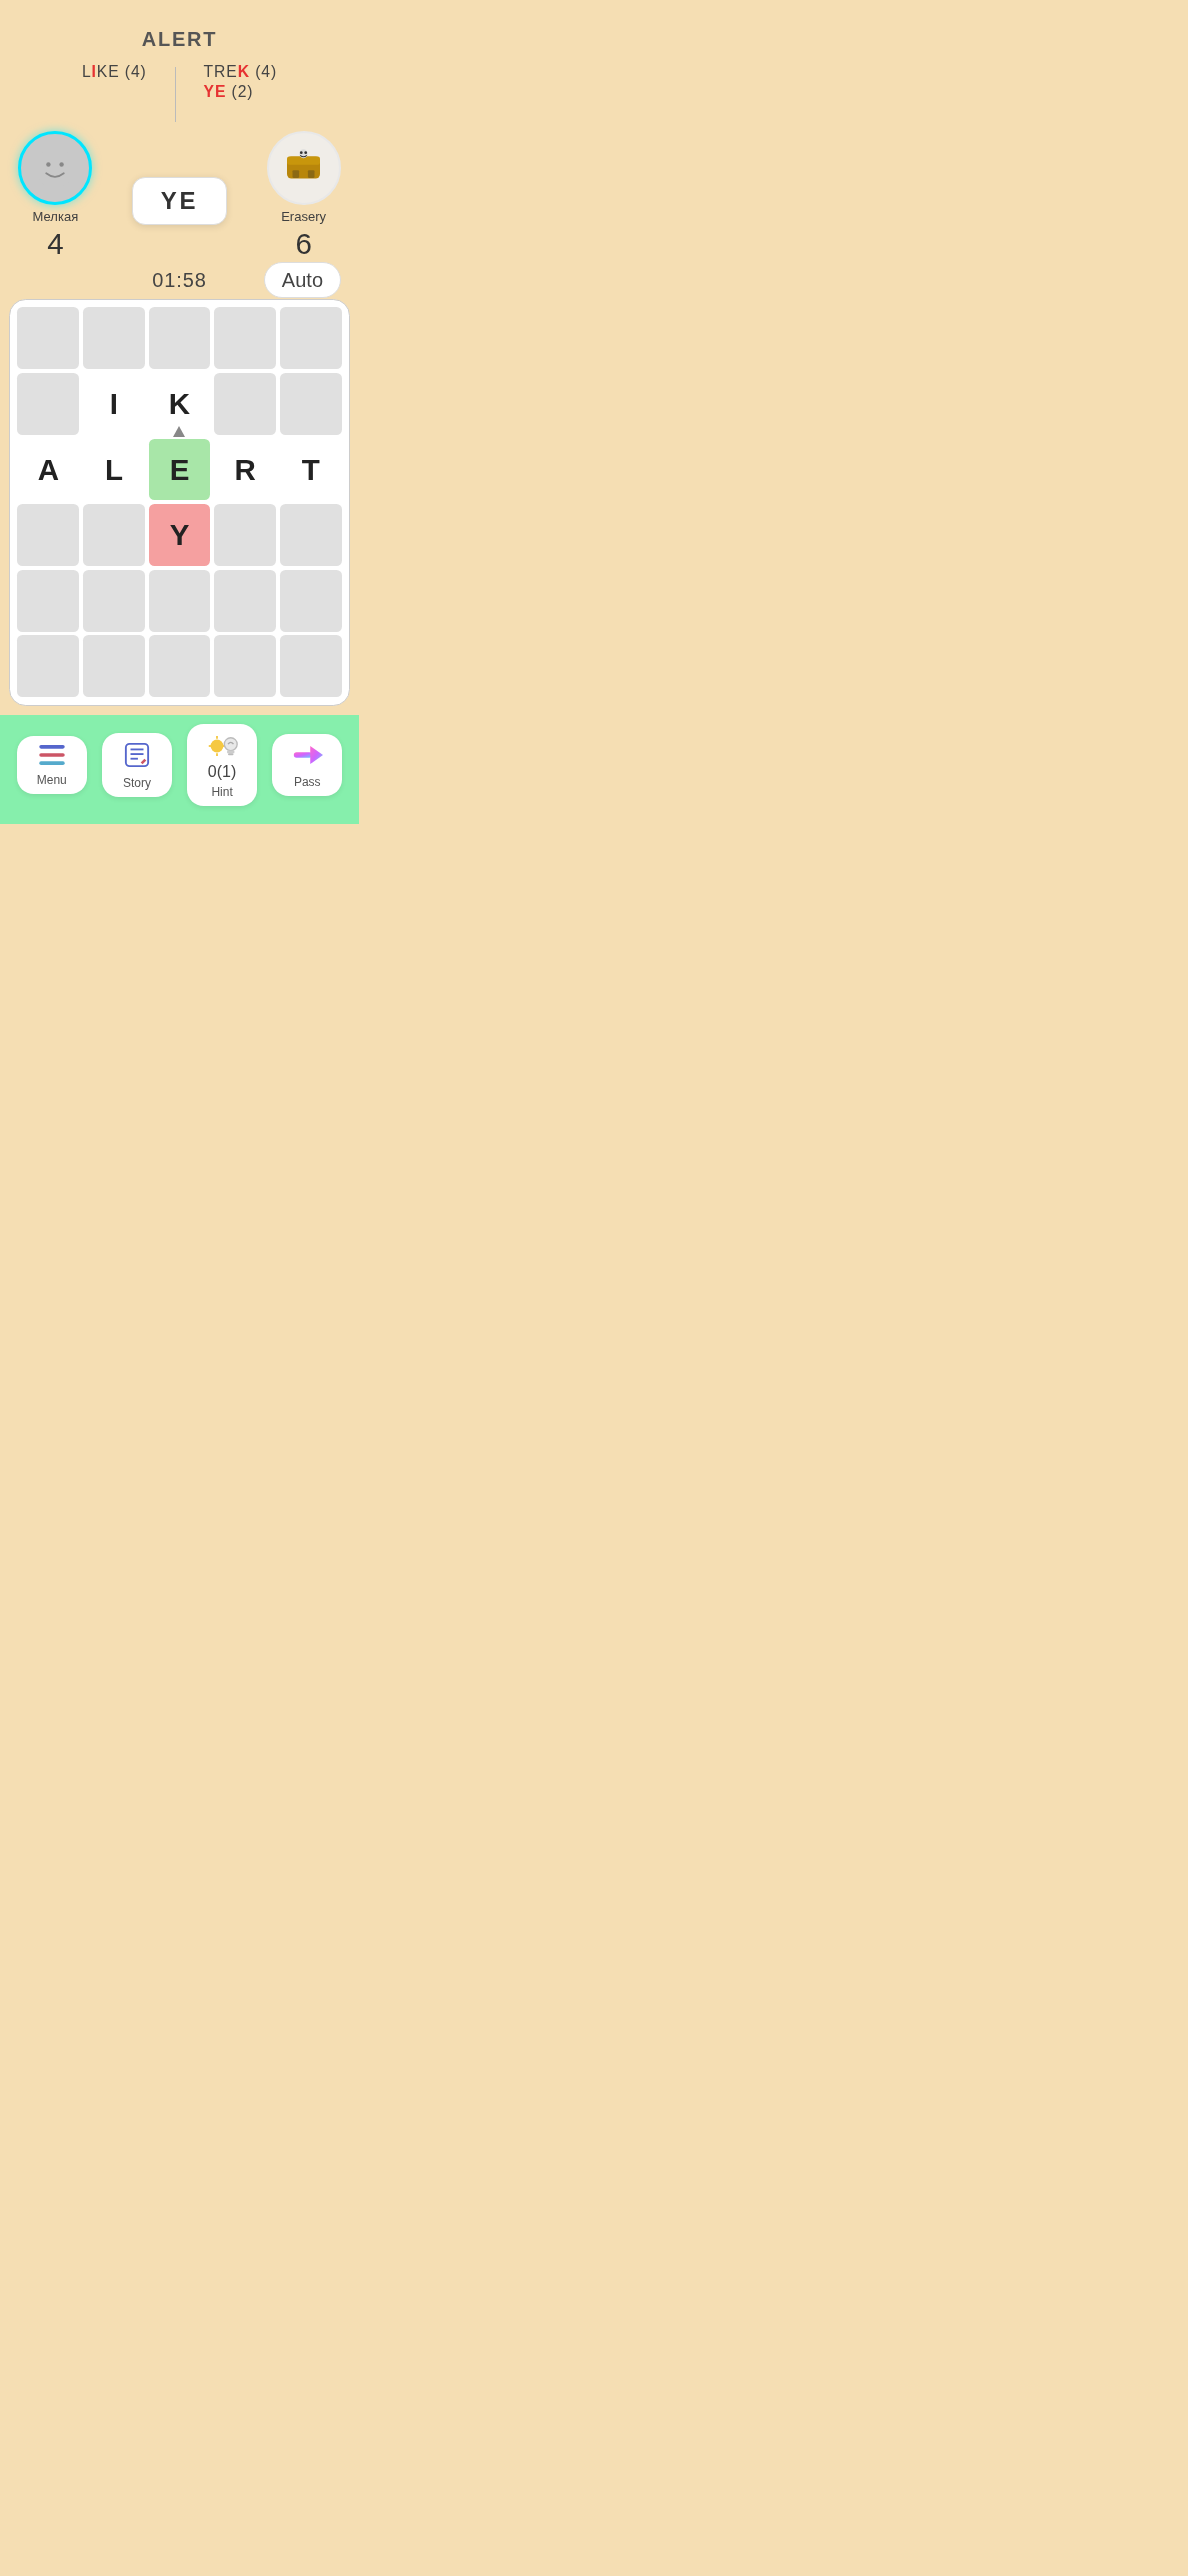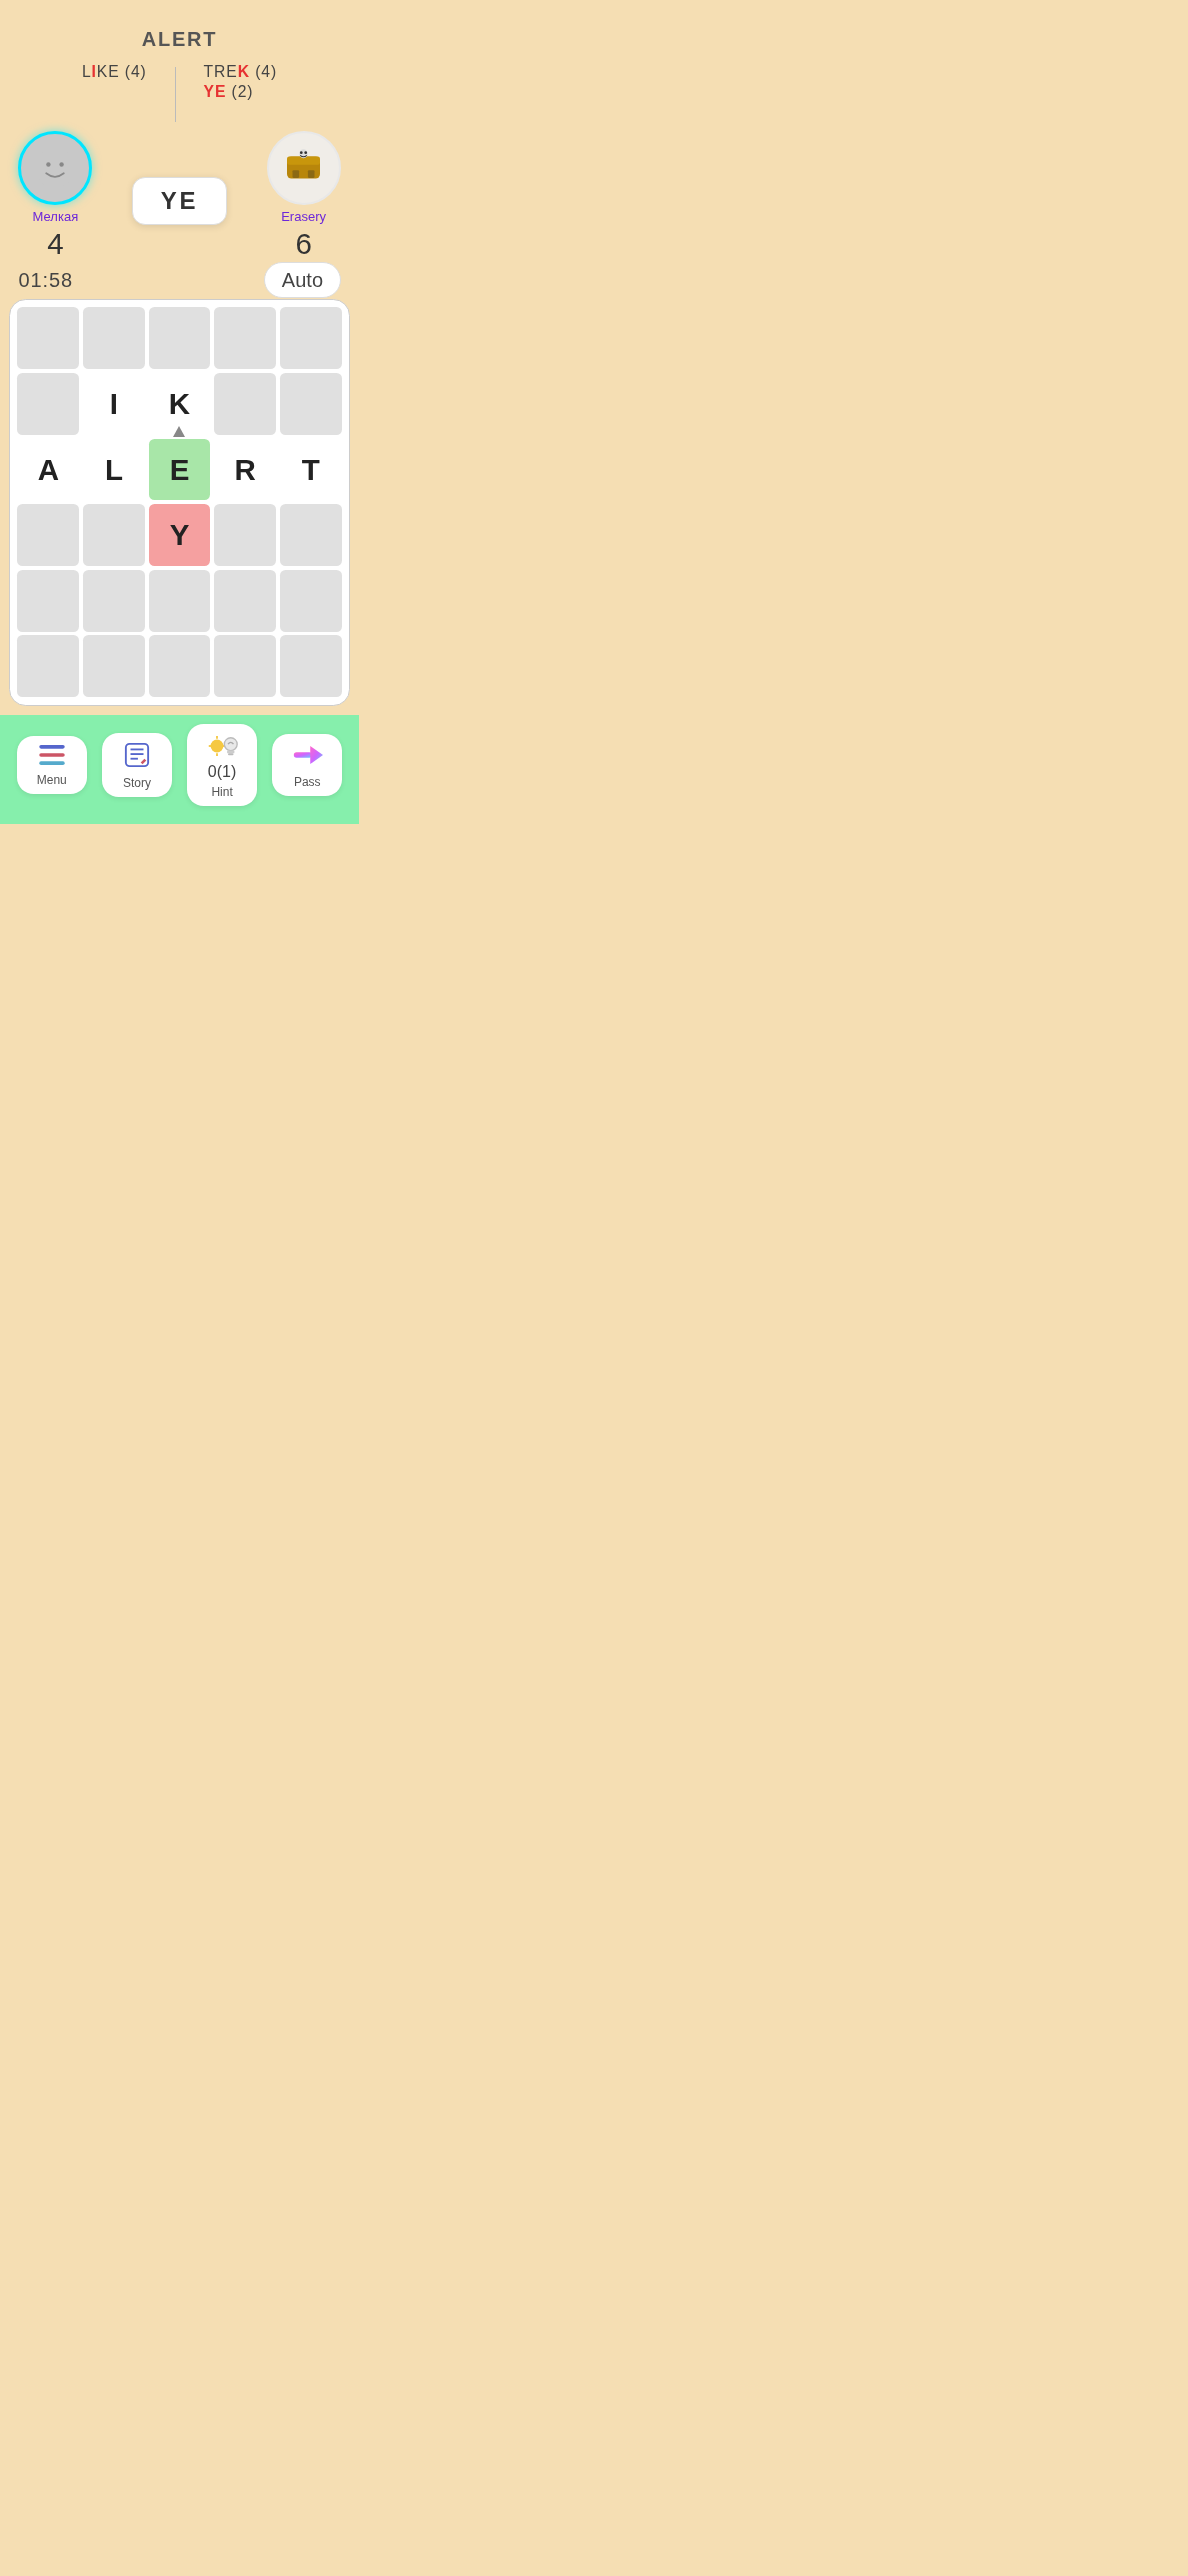--- a/index.html
+++ b/index.html
@@ -101,21 +101,21 @@
       background: #c8c8c8;
     }
 
     .avatar.plain-border {
       border: 2.8px solid #e8e8e8;
       background: #f0ede8;
     }
 
     .player-name {
       font-size: 13px;
-      color: #6d28d9;
+      color: #404040;
     }
 
     .player-score {
       font-size: 29.5px;
       font-weight: 300;
       color: #333;
     }
 
     
     .current-word-area {
@@ -134,20 +134,21 @@
       font-weight: 600;
       color: #333;
       letter-spacing: 2.8px;
       box-shadow: 0 1.8px 7.4px rgba(0,0,0,0.1);
     }
 
     
     .timer-row {
       width: 100%;
       display: flex;
+      justify-content: center;
       align-items: center;
       padding: 7.4px 18.4px;
       position: relative;
     }
 
     .timer {
       font-size: 20px;
       font-weight: 400;
       color: #444;
       letter-spacing: 0.9px;

